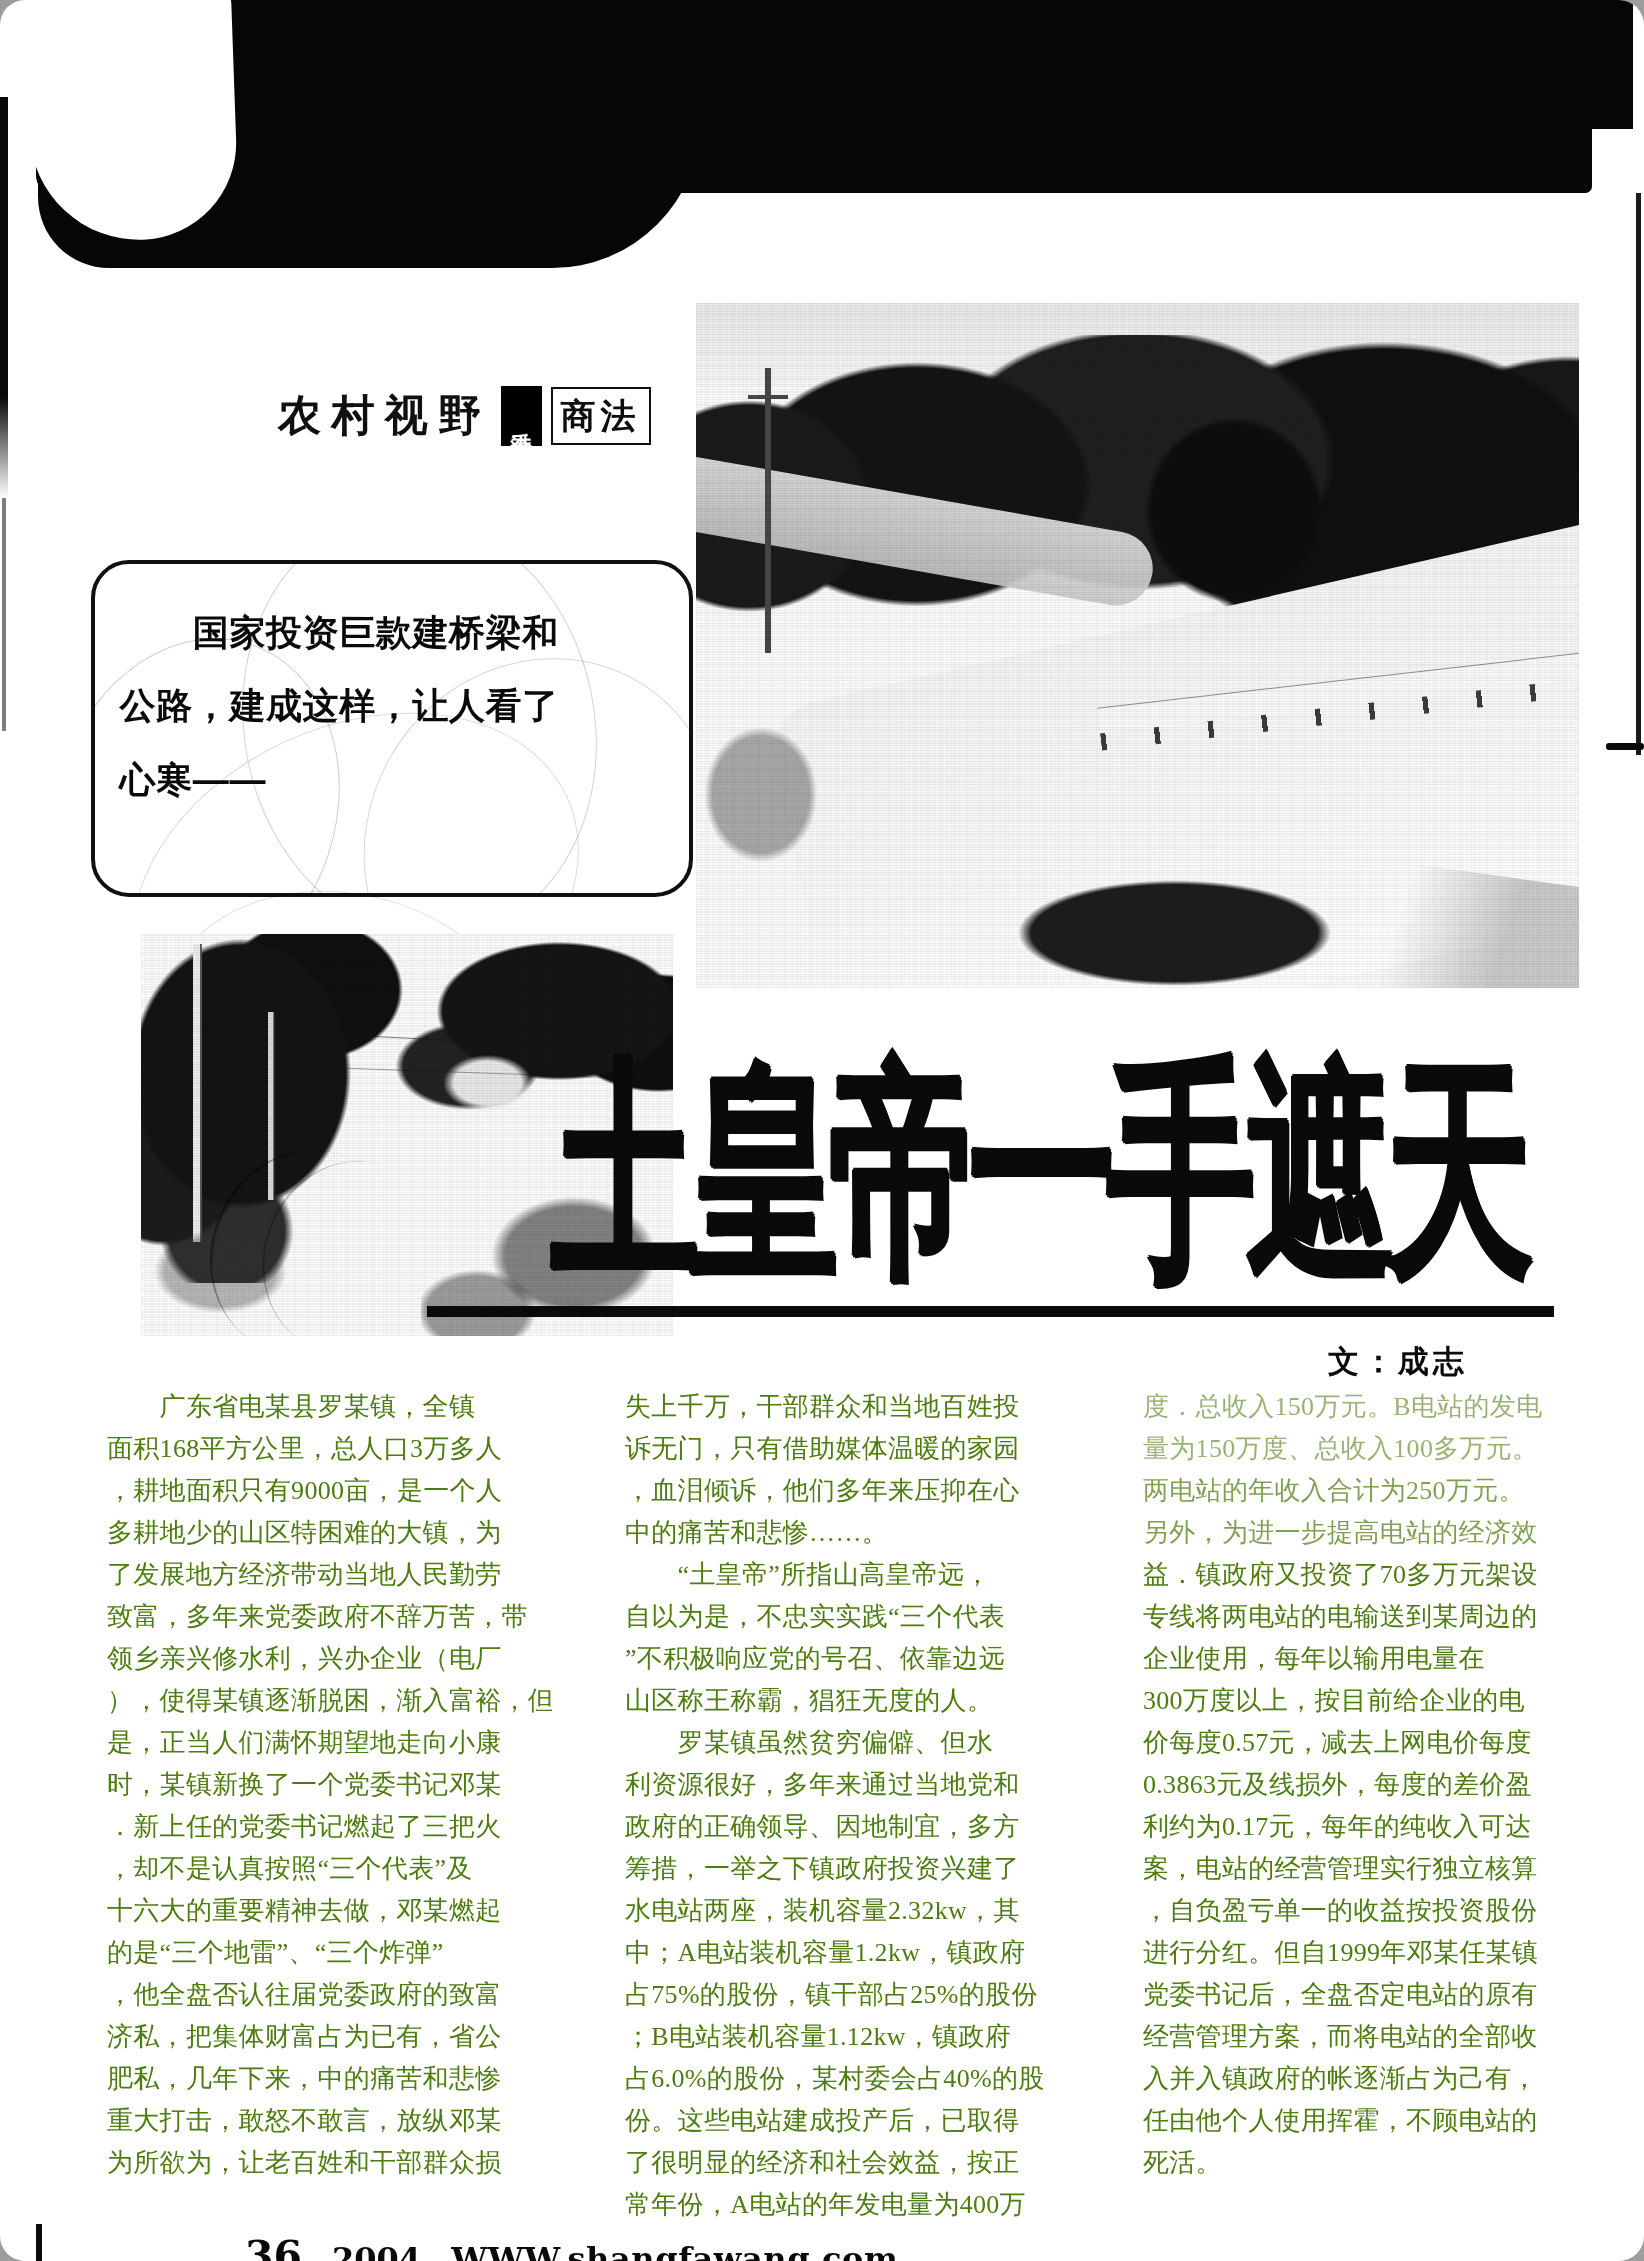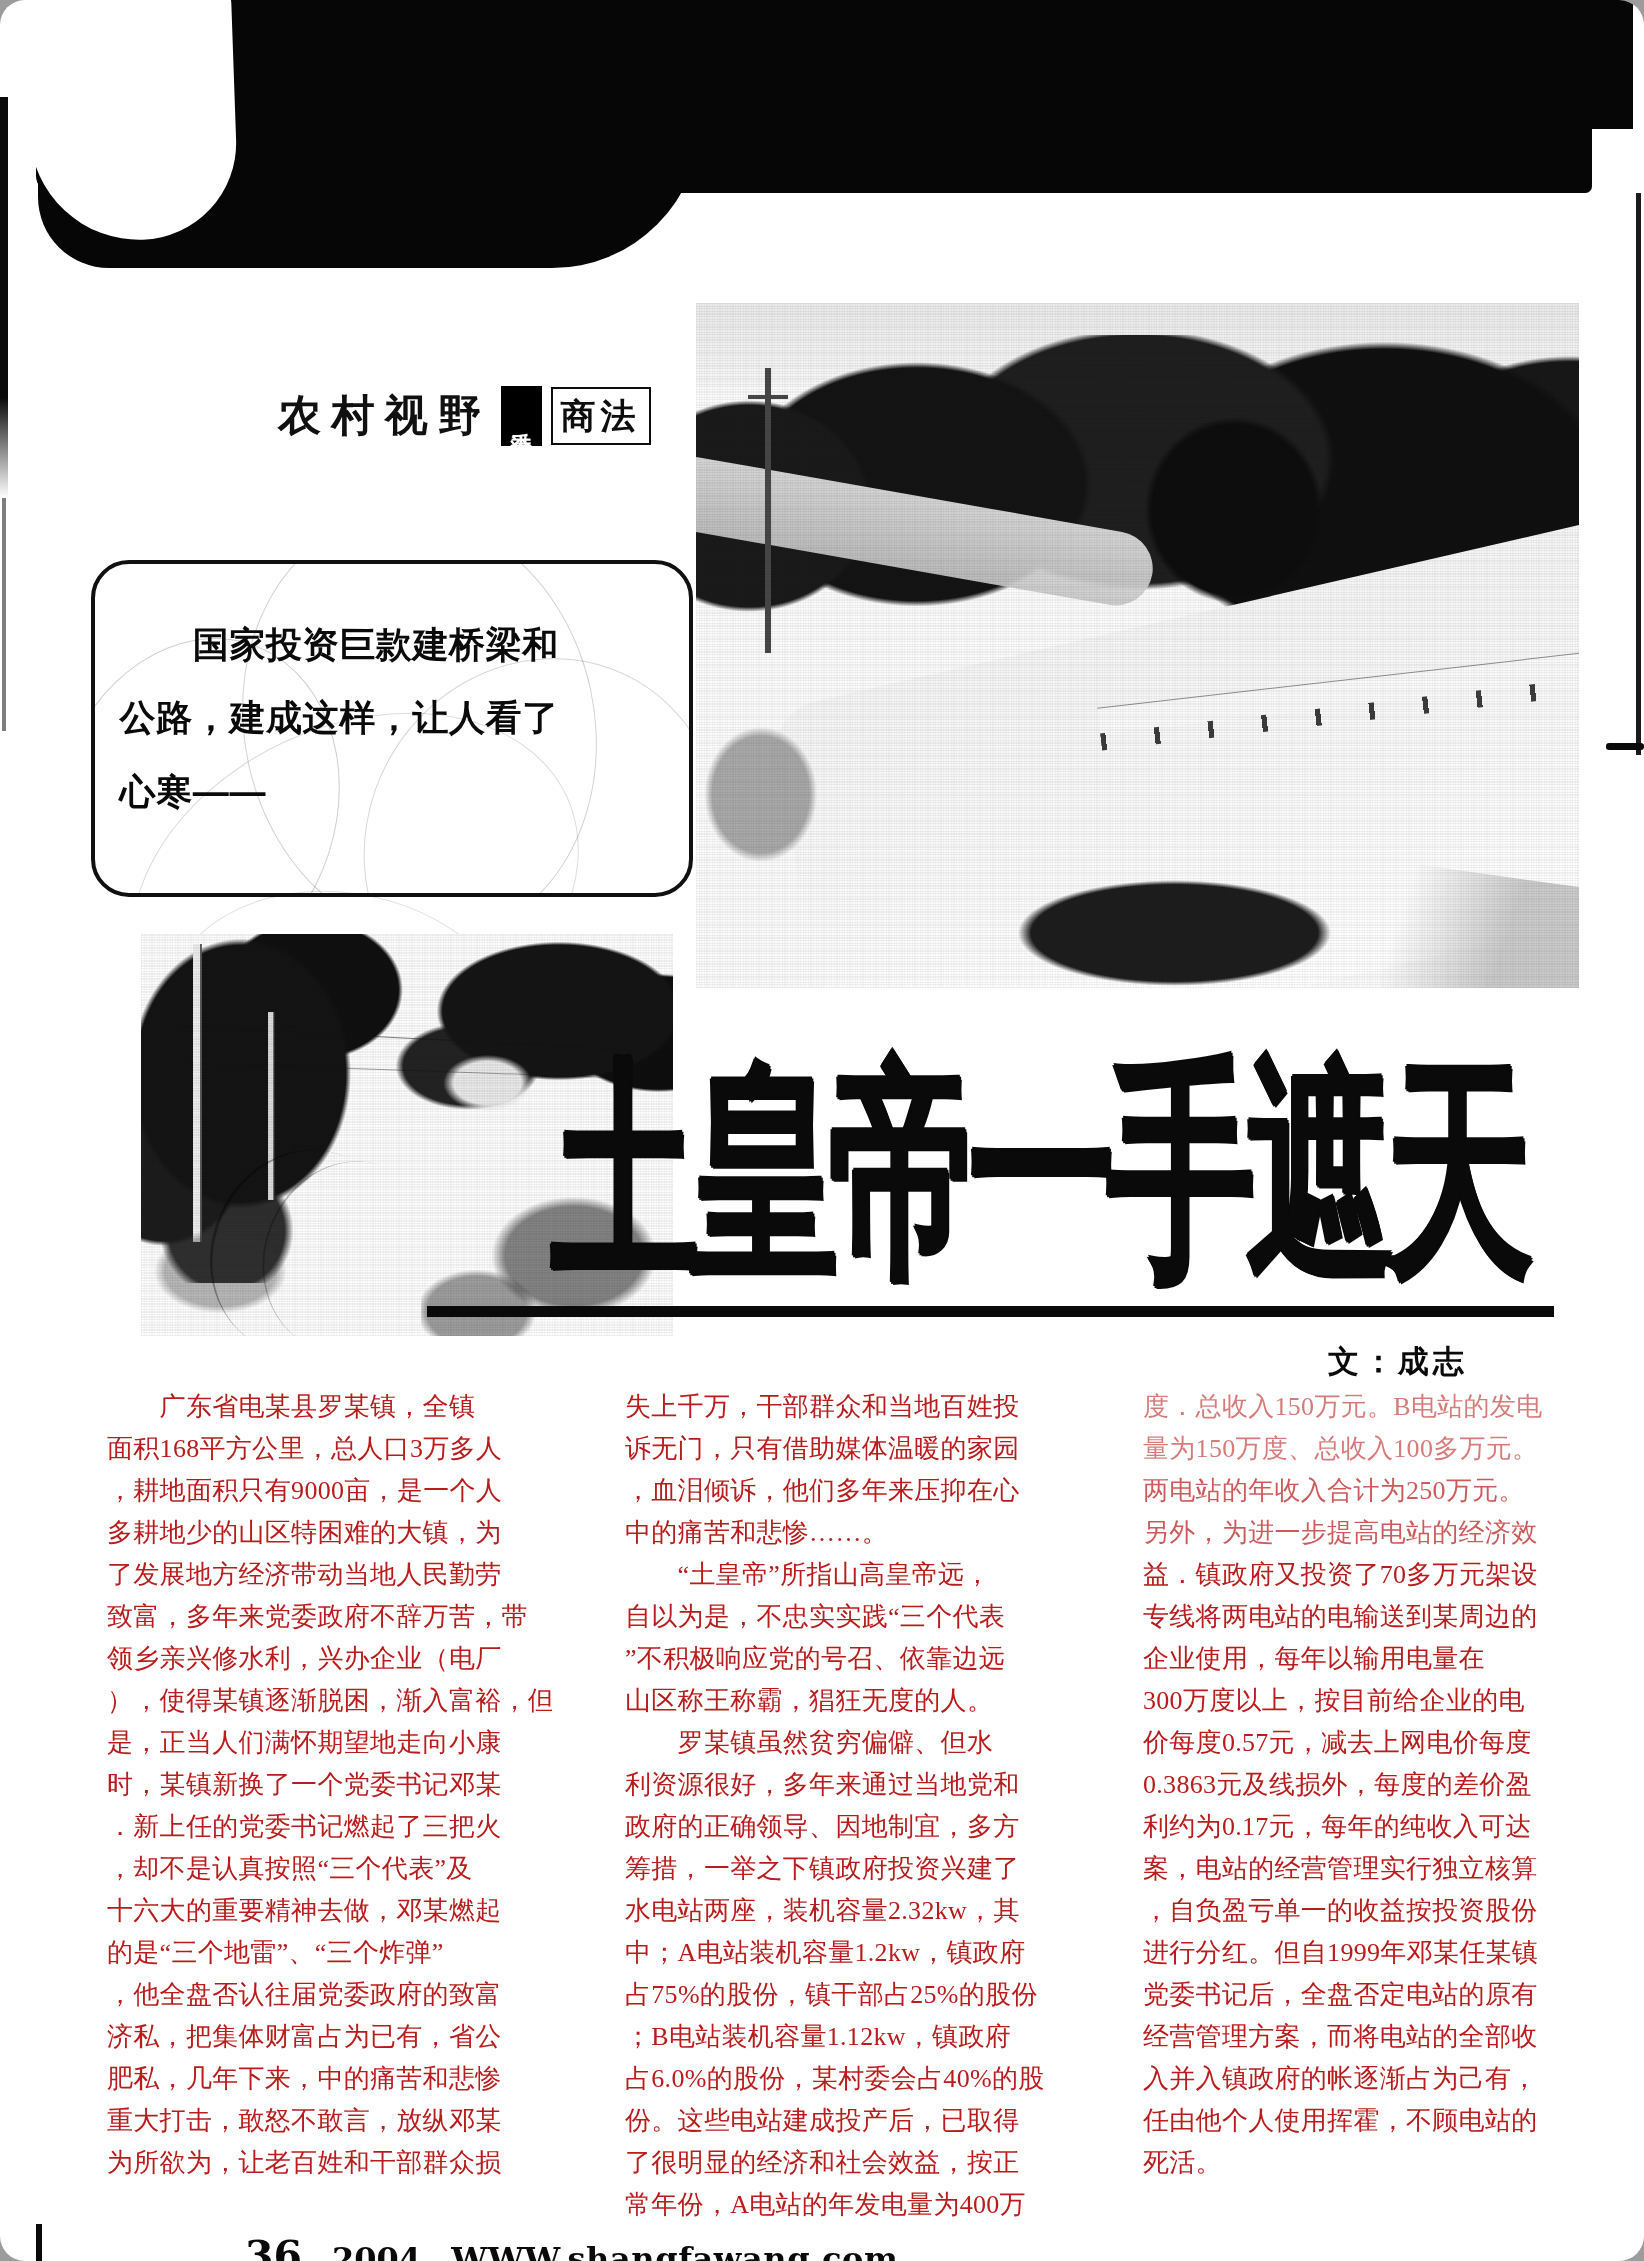--- a/index.html
+++ b/index.html
@@ -60,21 +60,21 @@
 
   
   .teaser{left:91px;top:560px;width:594px;height:329px;border:4.5px solid #101010;border-radius:38px;
           background:#fff;overflow:hidden;}
   .scribble{position:absolute;border-radius:50%;}
   .s1{left:-39px;top:71px;width:278px;height:349px;border:1.9px solid rgba(0,0,0,.20);transform:rotate(18deg);}
   .s2{left:149px;top:-52px;width:349px;height:427px;border:1.3px solid rgba(0,0,0,.18);transform:rotate(-12deg);}
   .s3{left:272px;top:91px;width:349px;height:375px;border:1.9px solid rgba(0,0,0,.16);transform:rotate(30deg);}
   .s4{left:26px;top:162px;width:466px;height:336px;border:1.3px solid rgba(0,0,0,.14);transform:rotate(-25deg);}
   .s5{left:162px;top:893px;width:362px;height:272px;border:1.3px solid rgba(0,0,0,.12);transform:rotate(12deg);}
-  .teaser-lines{position:absolute;left:24.6px;top:44px;width:543px;
+  .teaser-lines{position:absolute;left:24.6px;top:32px;width:543px;
      font-family:"Liberation Sans","DejaVu Sans",sans-serif;font-weight:bold;
      font-size:36px;line-height:2.04;letter-spacing:0.6px;color:#0a0a0a;}
   .teaser-lines .line{white-space:nowrap;}
 
   
   .photo-road{left:141px;top:934px;width:532px;height:402px;overflow:hidden;background:#fdfdfd;}
   .r-forest-left{left:0;top:0;width:285px;height:349px;background:
      radial-gradient(ellipse 175px 214px at 35% 40%,#141414 60%,rgba(20,20,20,0) 63%),
      radial-gradient(ellipse 142px 168px at 8% 60%,#1c1c1c 58%,rgba(28,28,28,0) 61%),
      radial-gradient(ellipse 149px 116px at 60% 16%,#101010 58%,rgba(16,16,16,0) 61%),
@@ -104,21 +104,21 @@
   .headline-text{display:inline-block;transform:scaleY(1.58);transform-origin:top left;
      font-family:"DejaVu Serif","Liberation Serif",serif;font-weight:900;font-size:148px;
      letter-spacing:-9px;color:#0a0a0a;white-space:nowrap;
      text-shadow:1.3px 0 #0a0a0a,-1.3px 0 #0a0a0a,0 1.3px #0a0a0a,0 -1.3px #0a0a0a,1.9px 1.9px #0a0a0a;}
   .title-rule{left:427px;top:1306px;width:1127px;height:11px;background:#0a0a0a;}
   .byline{left:1328px;top:1341px;font-family:"Liberation Sans","DejaVu Sans",sans-serif;
      font-size:31px;font-weight:bold;letter-spacing:3.9px;color:#0a0a0a;}
 
   
   .article{left:107px;top:1386px;width:1482px;display:flex;gap:73px;}
-  .col{width:445px;font-size:26px;line-height:42px;letter-spacing:0.3px;color:#b91c1c;}
+  .col{width:445px;font-size:26px;line-height:42px;letter-spacing:0.3px;color:#4d7c0f;}
   .col .line{white-space:nowrap;overflow:hidden;}
   .col:nth-child(3) .line:nth-child(-n+4){opacity:.72;}
   .col:nth-child(3) .line:nth-child(-n+2){opacity:.58;}
 
   
   .footer{left:245px;top:2232px;display:flex;align-items:baseline;gap:30px;
      font-family:"DejaVu Serif","Liberation Serif",serif;font-weight:bold;color:#0a0a0a;}
   .footer .page-num{font-size:41px;}
   .footer .year{font-size:32px;}
   .footer .website{font-size:32px;letter-spacing:0.6px;}

